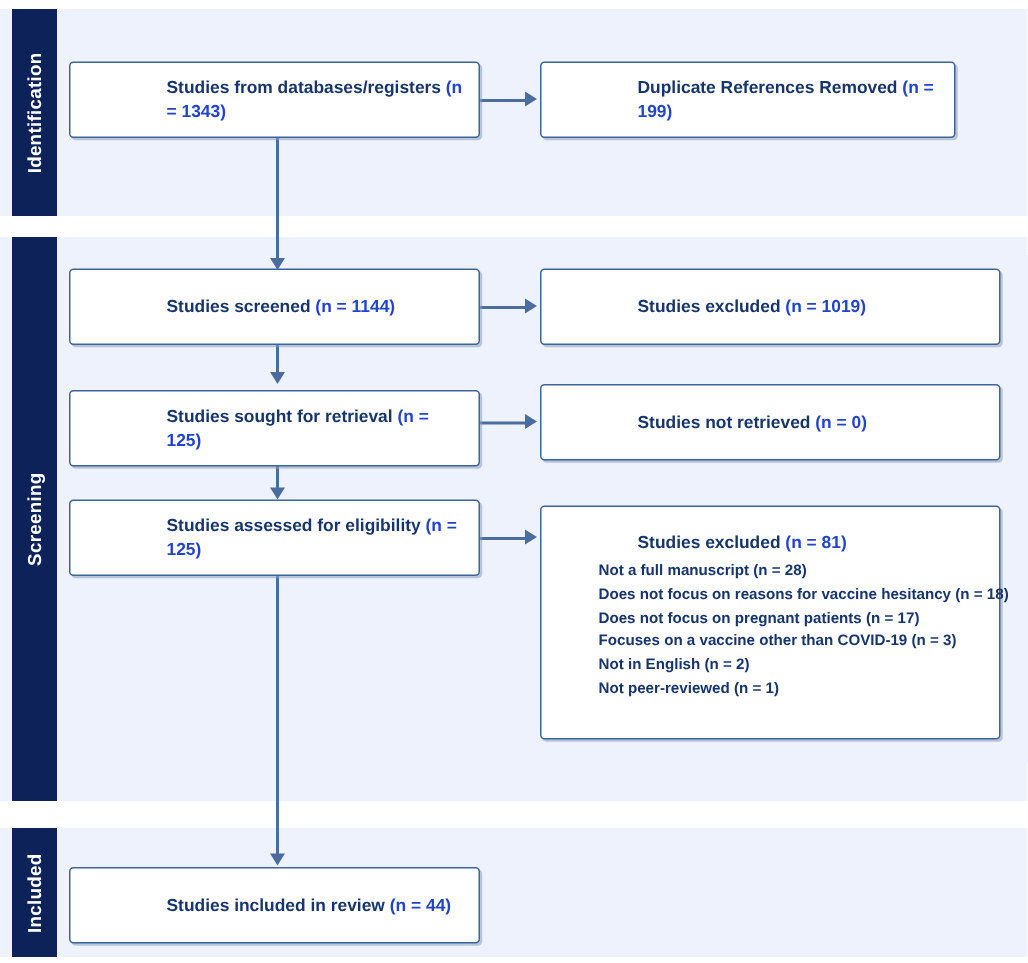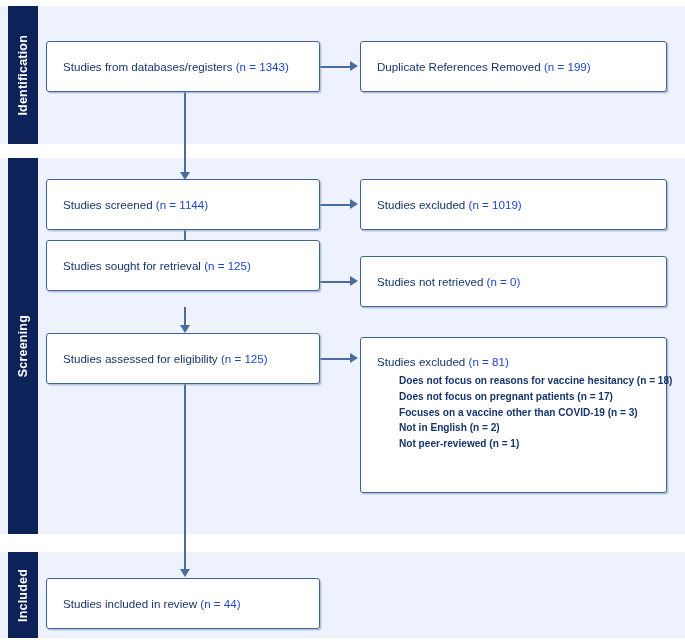--- a/index.html
+++ b/index.html
@@ -55,22 +55,23 @@
     position: absolute;
     background: #ffffff;
     border: 1.6px solid #3f6598;
     border-radius: 3px;
     box-sizing: border-box;
     box-shadow: 1.5px 1.5px 0 rgba(140,158,190,0.55);
   }
   .fbox .label {
     color: #17356b;
     font-size: 11.6px;
-    font-weight: normal;
+    font-weight: bold;
     line-height: 1.35;
+    margin-left: 48px;
   }
   .fbox.single {
     display: flex;
     align-items: center;
     padding-left: 16px;
     padding-right: 10px;
   }
   .fbox.listbox {
     padding: 16px 12px 12px 16px;
   }
@@ -148,47 +149,48 @@
   <div class="conn h" style="left:320px; top:358px; width:32px;"></div>
   <div class="arrowhead right" style="left:350px; top:353px;"></div>
 
   <div class="conn v" style="left:184px; top:384px; height:187px;"></div>
   <div class="arrowhead down" style="left:180px; top:569px;"></div>
 
   <div class="fbox single" style="left:46px; top:41px; width:274px; height:51px;">
     <span class="label"><span>Studies from databases/registers </span><span class="nhi">(n = 1343)</span></span>
   </div>
 
-  <div class="fbox single" style="left:360px; top:41px; width:307px; height:51px;">
+  <div class="fbox single" style="left:360px; top:41px; width:277px; height:51px;">
     <span class="label"><span>Duplicate References Removed </span><span class="nhi">(n = 199)</span></span>
   </div>
 
   <div class="fbox single" style="left:46px; top:179px; width:274px; height:51px;">
     <span class="label"><span>Studies screened </span><span class="nhi">(n = 1144)</span></span>
   </div>
 
   <div class="fbox single" style="left:360px; top:179px; width:307px; height:51px;">
     <span class="label"><span>Studies excluded </span><span class="nhi">(n = 1019)</span></span>
   </div>
 
-  <div class="fbox single" style="left:46px; top:240px; width:274px; height:51px;">
+  <div class="fbox single" style="left:46px; top:260px; width:274px; height:51px;">
     <span class="label"><span>Studies sought for retrieval </span><span class="nhi">(n = 125)</span></span>
   </div>
 
   <div class="fbox single" style="left:360px; top:256px; width:307px; height:51px;">
     <span class="label"><span>Studies not retrieved </span><span class="nhi">(n = 0)</span></span>
   </div>
 
   <div class="fbox single" style="left:46px; top:333px; width:274px; height:51px;">
     <span class="label"><span>Studies assessed for eligibility </span><span class="nhi">(n = 125)</span></span>
   </div>
 
   <div class="fbox listbox" style="left:360px; top:337px; width:307px; height:156px;">
     <div class="label"><span>Studies excluded </span><span class="nhi">(n = 81)</span></div>
     <ul class="sublist">
+      <li>Not a full manuscript (n = 28)</li>
       <li>Does not focus on reasons for vaccine hesitancy (n = 18)</li>
       <li>Does not focus on pregnant patients (n = 17)</li>
       <li>Focuses on a vaccine other than COVID-19 (n = 3)</li>
       <li>Not in English (n = 2)</li>
       <li>Not peer-reviewed (n = 1)</li>
     </ul>
   </div>
 
   <div class="fbox single" style="left:46px; top:578px; width:274px; height:51px;">
     <span class="label"><span>Studies included in review </span><span class="nhi">(n = 44)</span></span>

